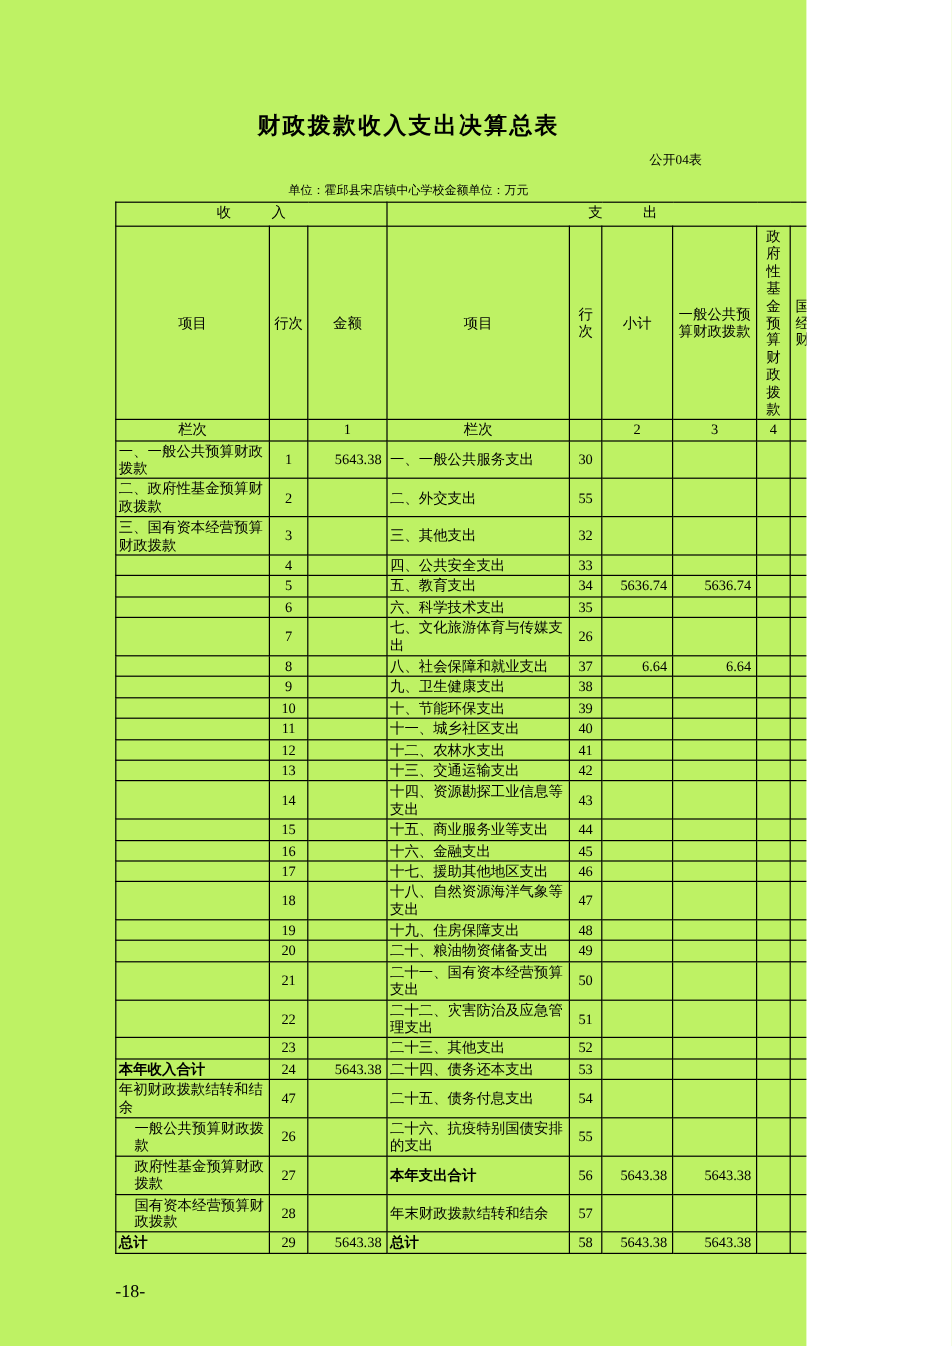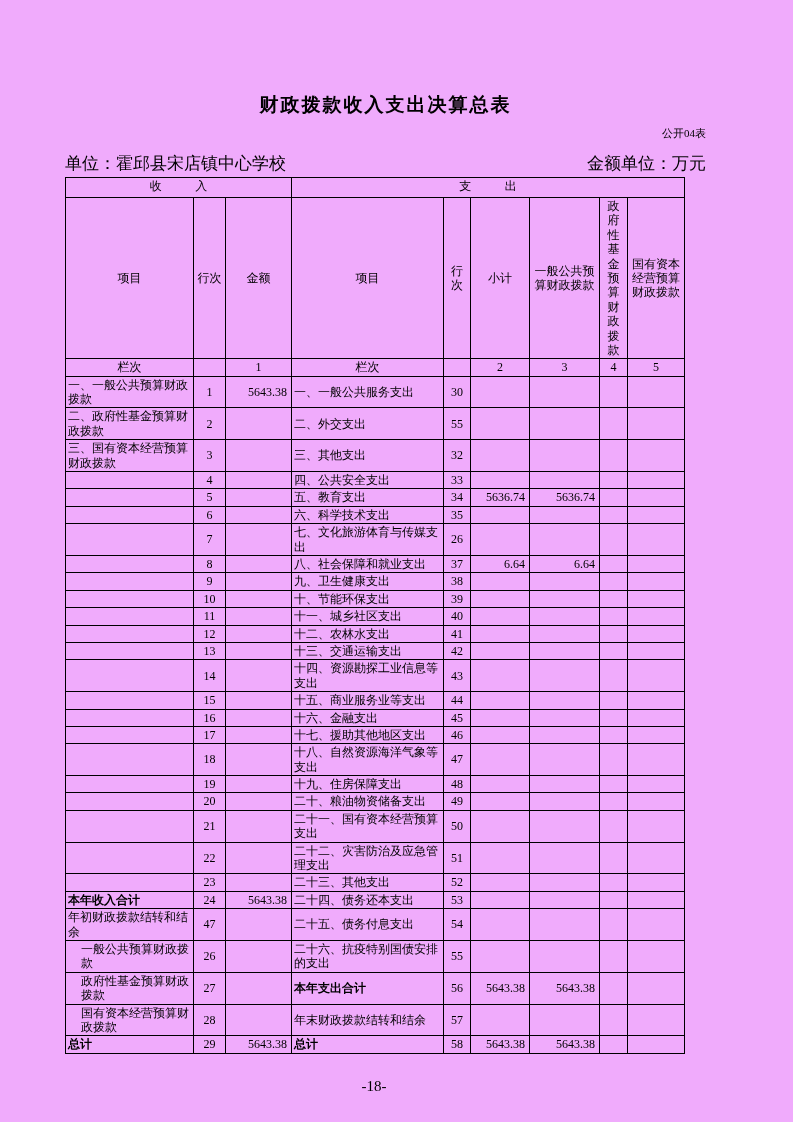--- a/index.html
+++ b/index.html
@@ -1,41 +1,41 @@
 <!DOCTYPE html>
 <html><head>
 <meta charset="utf-8">
 <style>
   html,body{margin:0;padding:0;background:#ffffff;}
   .page{
     position:relative;
-    width:793px;height:1122px;
-    background:#f0abfc;
+    width:672px;height:1122px;
+    background:#bef264;
     box-sizing:border-box;
-    padding:92px 87px 0 65px;
+    padding:92px 87px 0 96px;
     font-family:"Liberation Serif","DejaVu Serif",serif;
     color:#000;
     overflow:hidden;
   }
   .title{
     margin:0 0 8px 0;
     font-size:19px;
     font-weight:bold;
     text-align:center;
     letter-spacing:2px;
   }
   .table-code{
     text-align:right;
     font-size:11px;
     margin-bottom:11px;
   }
   .meta{
     display:flex;
-    justify-content:space-between;
-    font-size:17px;
+    justify-content:center;
+    font-size:10px;
     margin-bottom:2px;
   }
   table{
     border-collapse:collapse;
     table-layout:fixed;
     width:619px;
     font-size:12px;
   }
   th,td{
     border:1px solid #000;
@@ -59,21 +59,21 @@
   .note{
     width:619px;
     margin:3px 0 0 0;
     font-size:12px;
     font-weight:bold;
     line-height:1.4;
     text-align:left;
   }
   .pageno{
     margin-top:24px;
-    text-align:center;
+    text-align:left;
     padding-right:23px;
     font-size:15px;
   }
 </style>
 </head>
 <body>
 
 <div class="page">
 
   <h1 class="title">财政拨款收入支出决算总表</h1>

